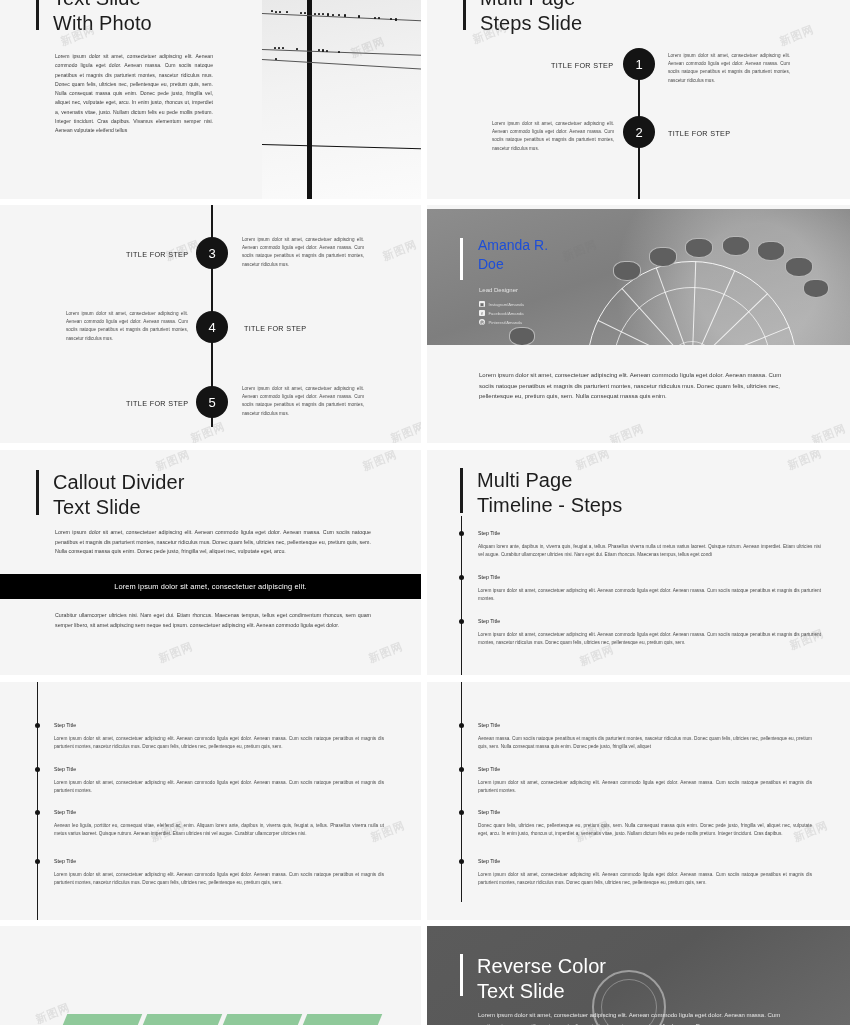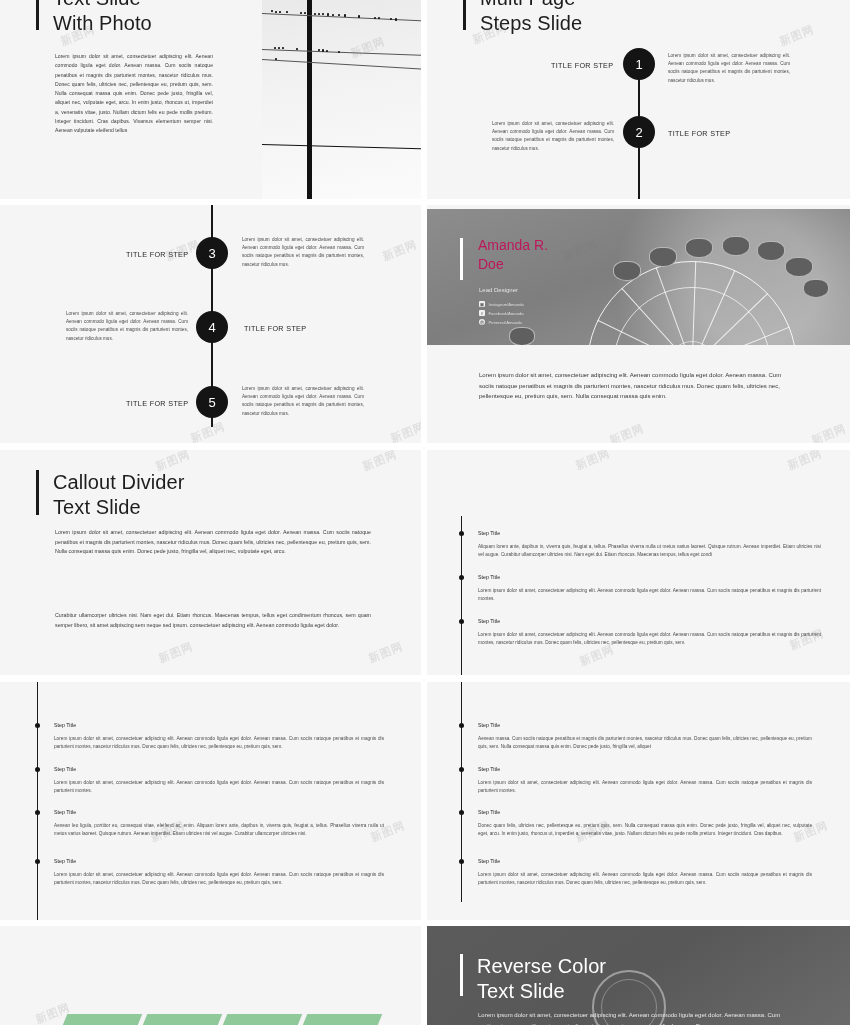--- a/index.html
+++ b/index.html
@@ -101,21 +101,21 @@
     transform-origin: left center;
   }
   .pod {
     position: absolute;
     background: #5f5f5f;
     border: .7px solid rgba(255,255,255,.55);
     border-radius: 42% 42% 48% 48%;
   }
   .pname {
     position: absolute;
-    color: #be185d;
+    color: #1d4ed8;
     font-size: 14px;
     line-height: 1.35;
     white-space: pre-line;
   }
   .prole { position: absolute; color: #e3e3e3; font-size: 6px; }
   .social-row {
     position: absolute;
     display: flex; align-items: center; gap: 3.5px;
   }
   .social-ico {
@@ -342,29 +342,37 @@
     <div class="wm" style="left:384px;top:222px;">新图网</div>
   </div>
 
   <div class="slide" style="left:0;top:450px;width:421px;height:225px;">
     <div class="titlewrap" style="left:36px;top:20px;height:48px;">
       <div class="rule" style="height:45px;"></div>
       <div class="titletext">Callout Divider
 Text Slide</div>
     </div>
     <div class="body-copy" style="left:55px;top:78px;width:316px;font-size:5.3px;">Lorem ipsum dolor sit amet, consectetuer adipiscing elit. Aenean commodo ligula eget dolor. Aenean massa. Cum sociis natoque penatibus et magnis dis parturient montes, nascetur ridiculus mus. Donec quam felis, ultricies nec, pellentesque eu, pretium quis, sem. Nulla consequat massa quis enim. Donec pede justo, fringilla vel, aliquet nec, vulputate eget, arcu.</div>
+    <div class="callout-bar" style="left:0;top:124px;width:421px;height:25px;">
+      <span>Lorem ipsum dolor sit amet, consectetuer adipiscing elit.</span>
+    </div>
     <div class="body-copy" style="left:55px;top:161px;width:316px;font-size:5.3px;">Curabitur ullamcorper ultricies nisi. Nam eget dui. Etiam rhoncus. Maecenas tempus, tellus eget condimentum rhoncus, sem quam semper libero, sit amet adipiscing sem neque sed ipsum. consectetuer adipiscing elit. Aenean commodo ligula eget dolor.</div>
 
     <div class="wm" style="left:155px;top:3px;">新图网</div>
     <div class="wm" style="left:362px;top:3px;">新图网</div>
     <div class="wm" style="left:158px;top:195px;">新图网</div>
     <div class="wm" style="left:368px;top:195px;">新图网</div>
   </div>
 
   <div class="slide" style="left:427px;top:450px;width:423px;height:225px;">
+    <div class="titlewrap" style="left:33px;top:18px;height:48px;">
+      <div class="rule" style="height:45px;"></div>
+      <div class="titletext">Multi Page
+Timeline - Steps</div>
+    </div>
 
     <div class="tl-spine" style="left:34px;top:66px;height:159px;"></div>
 
     <div class="tl-dot" style="left:32px;top:81px;"></div>
     <div class="tl-title" style="left:51px;top:80px;">Step Title</div>
     <div class="tl-body" style="left:51px;top:93px;width:343px;">Aliquam lorem ante, dapibus in, viverra quis, feugiat a, tellus. Phasellus viverra nulla ut metus varius laoreet. Quisque rutrum. Aenean imperdiet. Etiam ultricies nisi vel augue. Curabitur ullamcorper ultricies nisi. Nam eget dui. Etiam rhoncus. Maecenas tempus, tellus eget condi</div>
 
     <div class="tl-dot" style="left:32px;top:125px;"></div>
     <div class="tl-title" style="left:51px;top:124px;">Step Title</div>
     <div class="tl-body" style="left:51px;top:137px;width:343px;">Lorem ipsum dolor sit amet, consectetuer adipiscing elit. Aenean commodo ligula eget dolor. Aenean massa. Cum sociis natoque penatibus et magnis dis parturient montes.</div>

